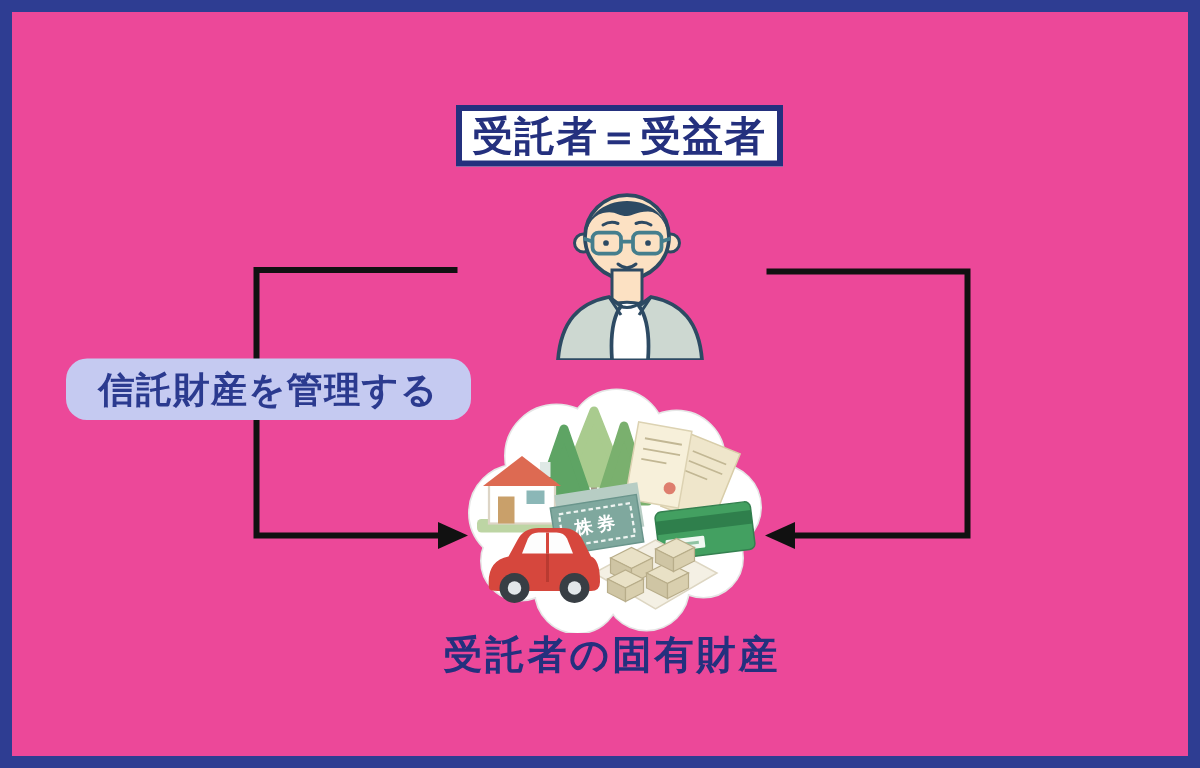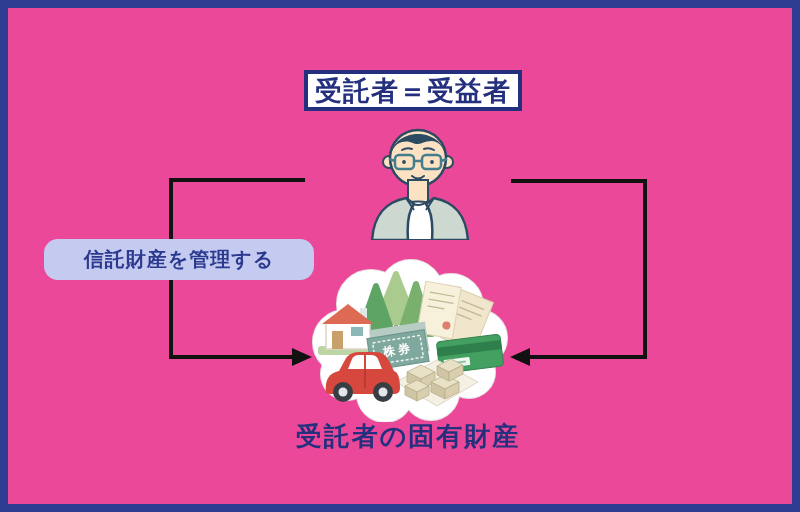--- a/index.html
+++ b/index.html
@@ -13,21 +13,21 @@
     box-sizing:border-box;border:4px solid #24307e;background:#fff;
     display:flex;align-items:center;justify-content:center;
     font-size:27px;font-weight:700;color:#24307e;letter-spacing:1px;
   }
   .person-svg{position:absolute;left:354px;top:104px;width:116px;height:128px;}
   .arrows-svg{position:absolute;left:0;top:0;width:800px;height:512px;z-index:3;pointer-events:none;}
   .pill{
     position:absolute;top:231px;height:41px;box-sizing:border-box;z-index:4;
     background:#c5caf1;border-radius:14px;
     display:flex;align-items:center;justify-content:center;
-    font-size:20px;font-weight:700;color:#2b3a8f;letter-spacing:1px;
+    font-size:24px;font-weight:700;color:#2b3a8f;letter-spacing:1px;
   }
   .pill-left{left:36px;width:270px;}
   .pill-right{left:472px;width:310px;}
   .cloud-svg{position:absolute;left:291px;top:250px;width:218px;height:164px;z-index:2;}
   .caption{
     position:absolute;left:0;top:411px;width:800px;text-align:center;z-index:4;
     font-size:26px;font-weight:700;color:#24307e;letter-spacing:2px;
   }
 </style>
 </head>

